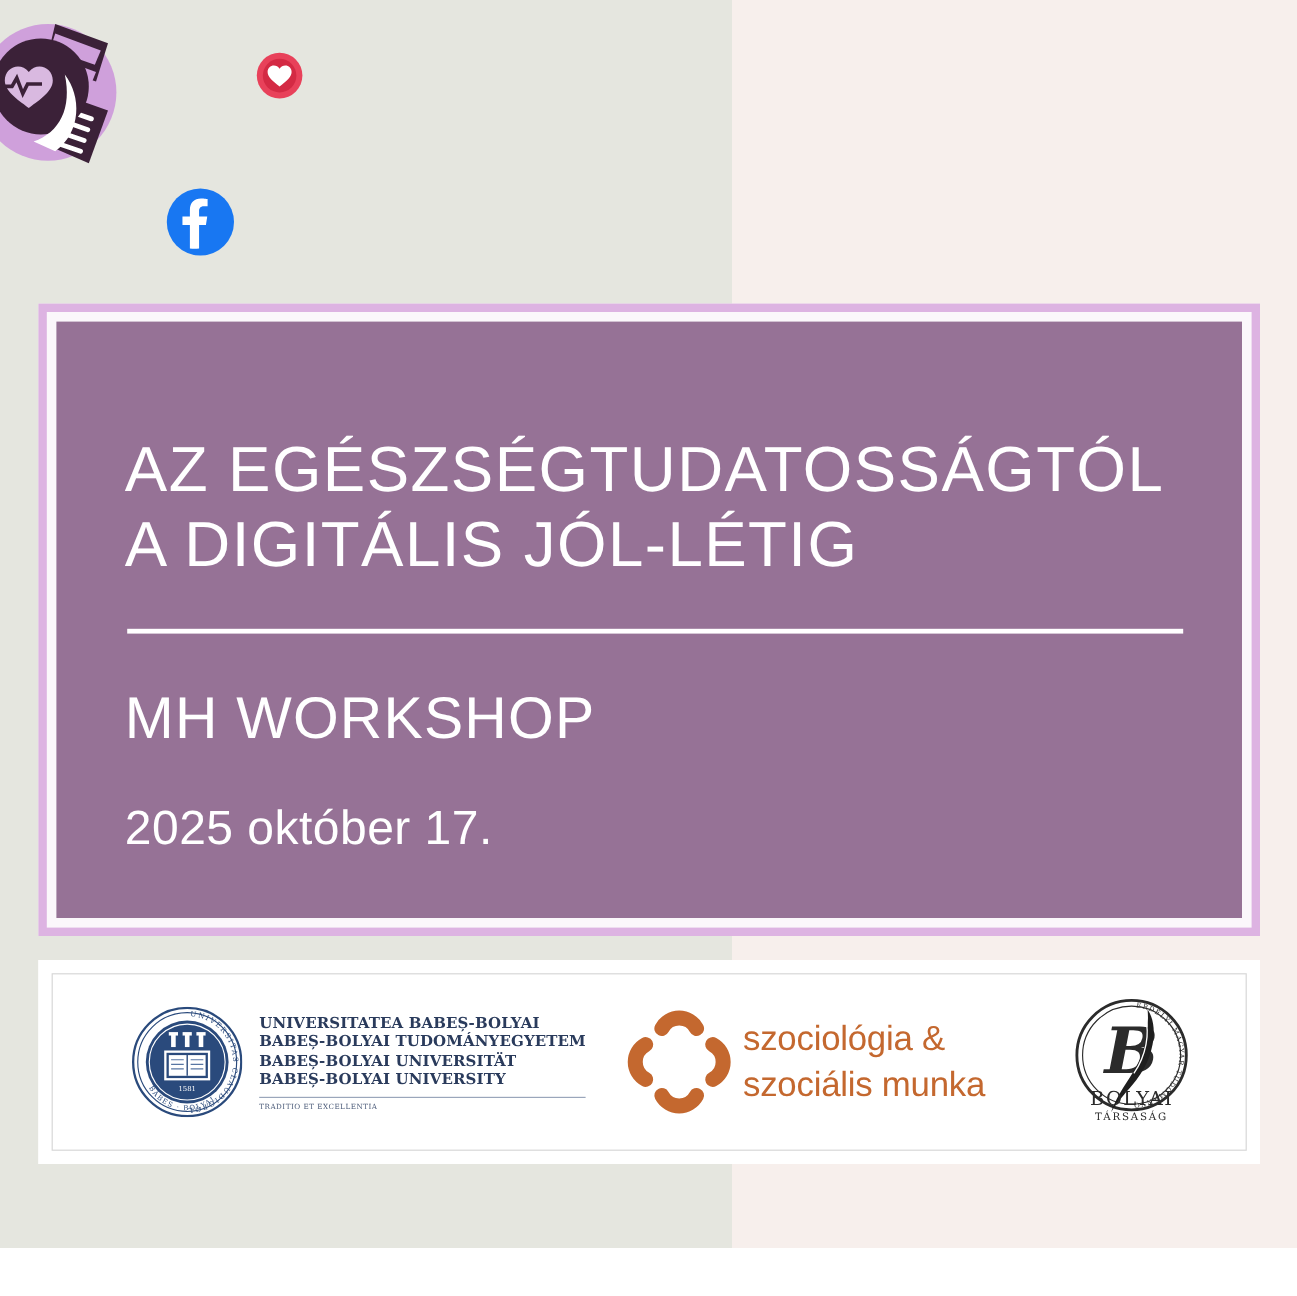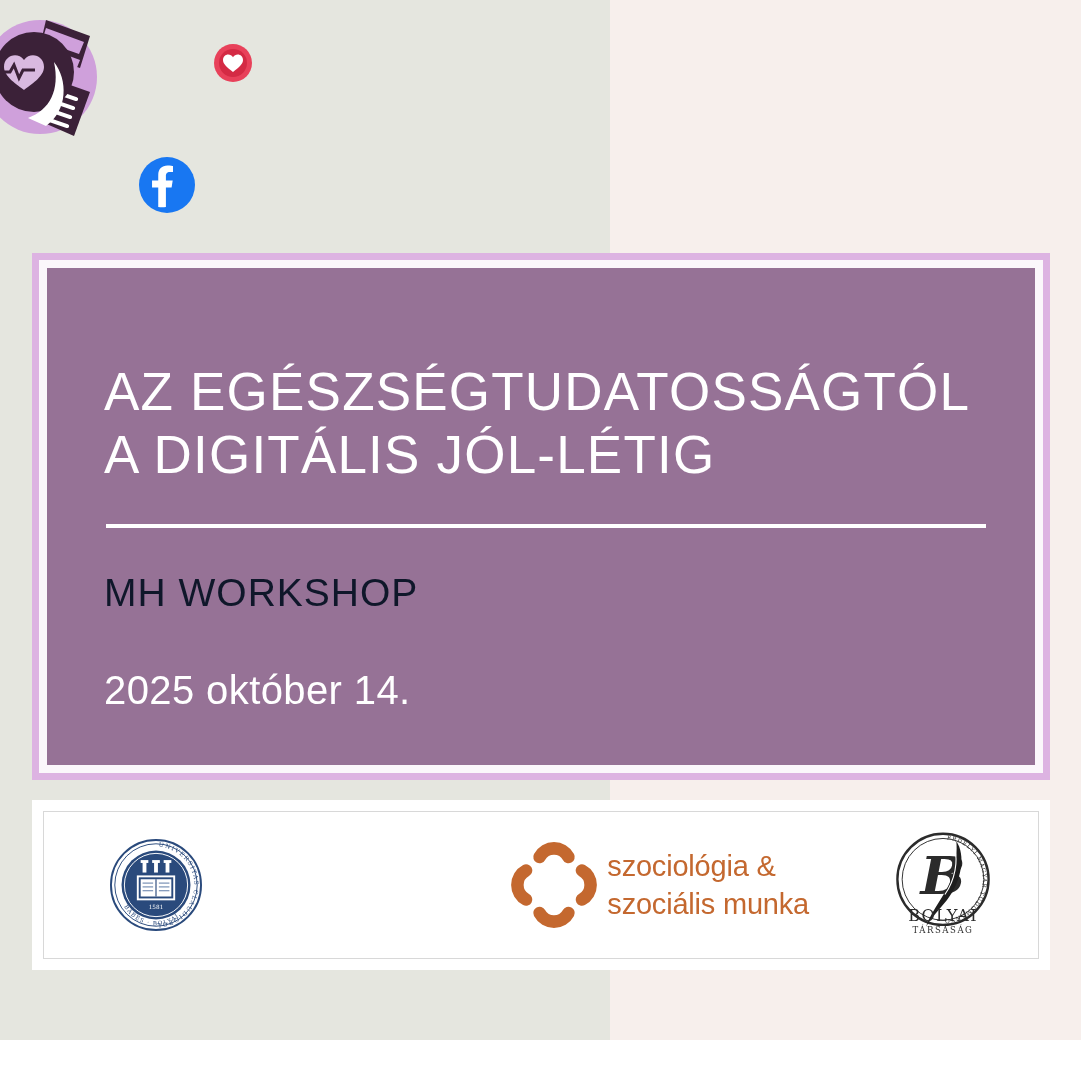--- a/index.html
+++ b/index.html
@@ -96,22 +96,22 @@
     left: 2px;
     width: 880px;
     height: 4px;
     background: #ffffff;
   }
 
   .subtitle {
     position: absolute;
     top: 303px;
     left: 0;
-    color: #0f172a;
-    font-size: 39px;
+    color: #ffffff;
+    font-size: 49px;
     font-weight: 400;
     letter-spacing: 1px;
   }
 
   .date {
     position: absolute;
     top: 400px;
     left: 0;
     color: #ffffff;
     font-size: 40px;
@@ -217,21 +217,21 @@
     </svg>
   </div>
 
   <div class="card-outer">
     <div class="card-inner">
       <div class="card-content">
         <div class="title">AZ EGÉSZSÉGTUDATOSSÁGTÓL
 A DIGITÁLIS JÓL-LÉTIG</div>
         <div class="rule"></div>
         <div class="subtitle">MH WORKSHOP</div>
-        <div class="date">2025 október 14.</div>
+        <div class="date">2025 október 17.</div>
       </div>
     </div>
   </div>
 
   <div class="logo-bar">
 
     <div class="logo-slot slot-bbu">
       <div>
         <svg viewBox="0 0 96 96" width="92" height="92">
           <circle cx="48" cy="48" r="47" fill="#ffffff" stroke="#2a4a7c" stroke-width="2"></circle>
@@ -262,20 +262,27 @@
           <path id="ringtop" d="M48 8 a40 40 0 0 1 0 80" fill="none"></path>
           <text font-family="DejaVu Serif, serif" font-size="6.2" fill="#2a4a7c" letter-spacing="1.4">
             <textPath href="#ringtop" startOffset="2%">UNIVERSITAS CLAUDIOPOLITANA</textPath>
           </text>
           <path id="ringbot" d="M10 52 a38 38 0 0 0 76 0" fill="none"></path>
           <text font-family="DejaVu Serif, serif" font-size="6" fill="#2a4a7c" letter-spacing="1.2">
             <textPath href="#ringbot" startOffset="16%">BABEȘ · BOLYAI</textPath>
           </text>
         </svg>
       </div>
+      <div class="bbu-text">
+        <div class="ln">UNIVERSITATEA BABEȘ-BOLYAI</div>
+        <div class="ln">BABEȘ-BOLYAI TUDOMÁNYEGYETEM</div>
+        <div class="ln">BABEȘ-BOLYAI UNIVERSITÄT</div>
+        <div class="ln">BABEȘ-BOLYAI UNIVERSITY</div>
+        <div class="bbu-motto">TRADITIO ET EXCELLENTIA</div>
+      </div>
     </div>
 
     <div class="logo-slot slot-socio">
       <div>
         <svg viewBox="0 0 110 110" width="106" height="106">
           <g fill="none" stroke="#c4682f" stroke-width="13" stroke-linecap="round">
             <path d="M40 26 a17 17 0 0 1 30 0"></path>
             <path d="M84 40 a17 17 0 0 1 0 30"></path>
             <path d="M70 84 a17 17 0 0 1 -30 0"></path>
             <path d="M26 70 a17 17 0 0 1 0 -30"></path>

